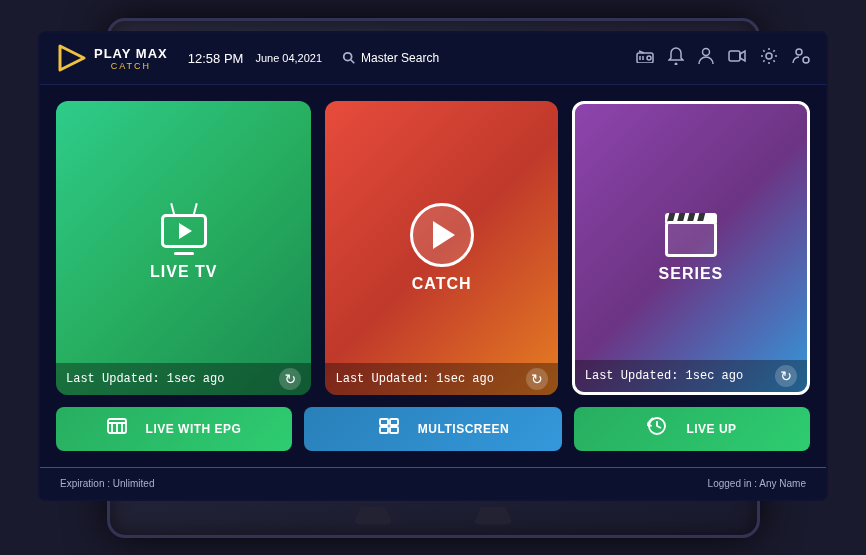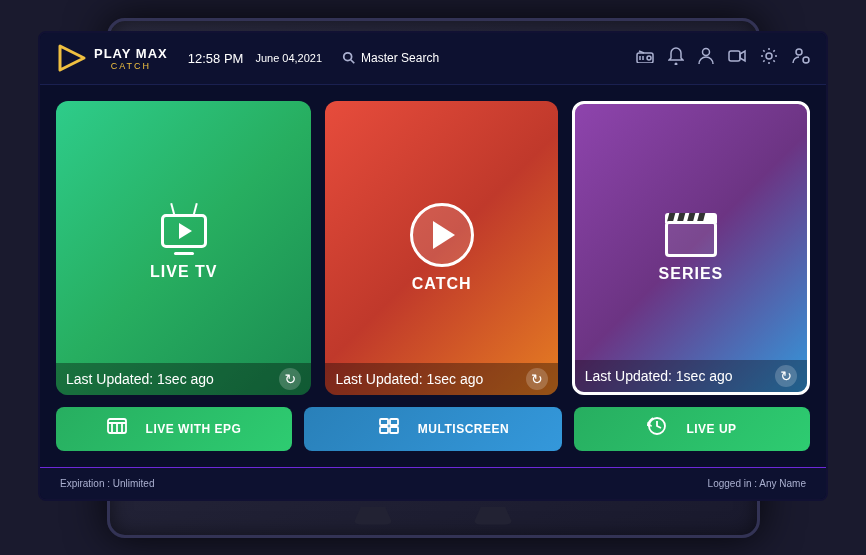--- a/index.html
+++ b/index.html
@@ -188,21 +188,22 @@
       left: 0;
       right: 0;
       background: rgba(0,0,0,0.35);
       padding: 5px 10px;
       display: flex;
       align-items: center;
       justify-content: space-between;
     }
     .card-footer-text {
       color: white;
-      font-size: 14px;
+      font-size: 12px;
+      font-family: Liberation Mono, monospace;
     }
     .refresh-icon {
       color: white;
       font-size: 14px;
       background: rgba(255,255,255,0.2);
       border-radius: 50%;
       width: 22px;
       height: 22px;
       display: flex;
       align-items: center;

